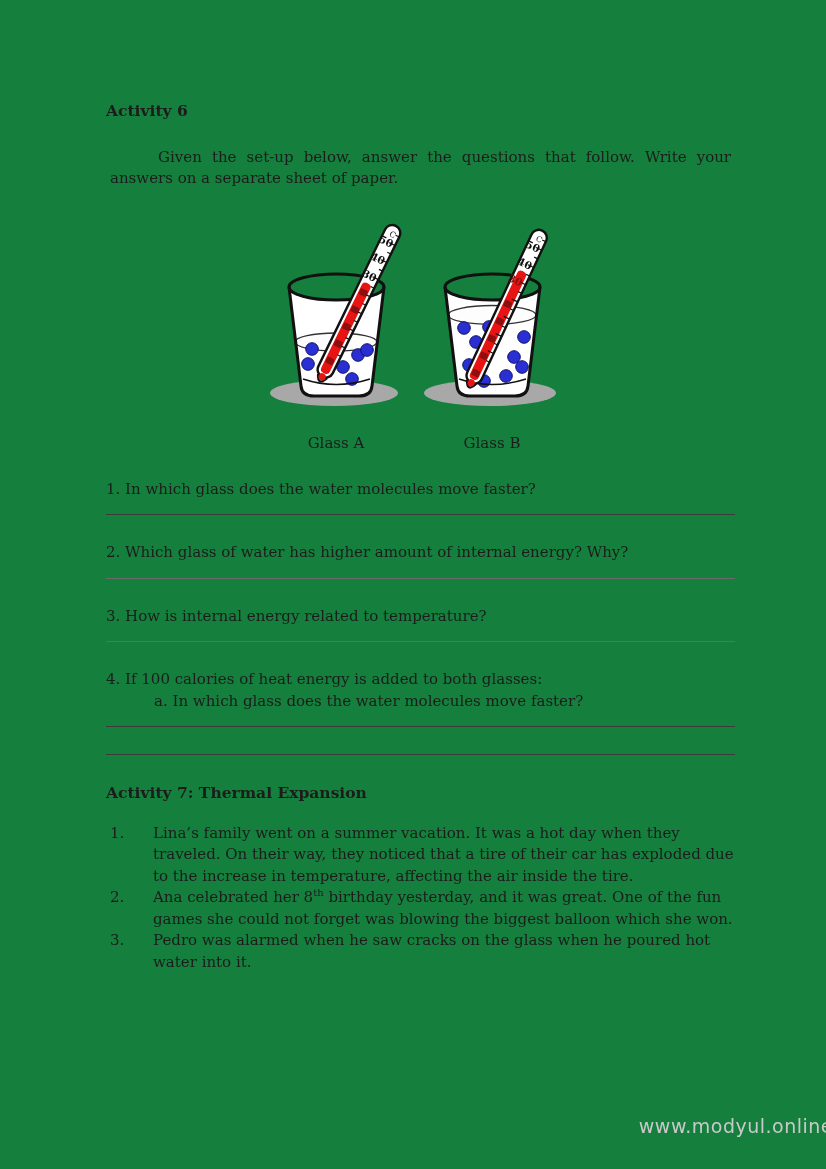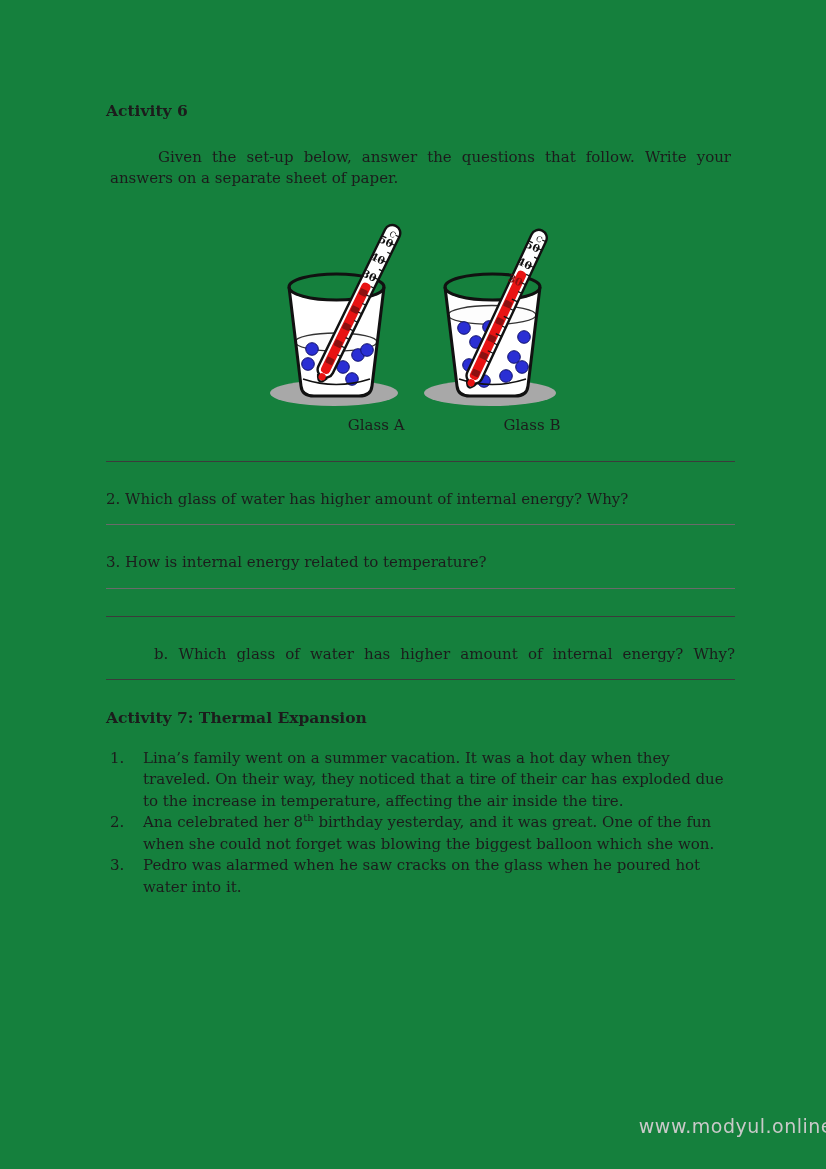--- a/index.html
+++ b/index.html
@@ -15,31 +15,31 @@
   .page{
     position:relative;width:826px;height:1169px;background:#15803d;overflow:hidden;
     color:var(--ink);font-family:"DejaVu Serif",serif;font-size:15px;line-height:21.5px;padding-left:7px;
   }
   .content{padding:100px 98px 0 99px;}
   .act-title{font-size:15.5px;font-weight:bold;margin:0 0 25px 0;}
   .act-title.second{margin:21px 0 19px 0;}
   .intro{margin:4px;text-align:justify;text-indent:48px;}
   .figure{display:flex;justify-content:center;gap:6px;margin-top:19px;}
   .glass-block{width:150px;}
-  .glass-label{text-align:right;padding-right:13px;margin-top:2px;}
+  .glass-label{text-align:center;padding-right:13px;margin-top:20px;}
   .questions{margin-top:24px;}
   .q{margin:0;}
   .sub{padding-left:48px;}
   .justify-line{text-align:justify;text-align-last:justify;}
   .ansline{height:0;border-top:1.4px solid #3b3b3b;margin:14px 0 27px 0;}
   .ansline.thin{border-top:1px solid #6a6a6a;}
   .list{margin-top:10px;line-height:21.6px;}
   .list-item{display:flex;}
   .li-num{width:33px;flex:none;padding-left:4px;}
-  .li-text{flex:1;}
+  .li-text{flex:1;margin-left:10px;}
   sup{font-size:10px;line-height:0;}
   .page-number{position:absolute;top:1066px;left:0;right:0;text-align:center;
     font-family:"DejaVu Sans",sans-serif;font-size:14px;color:#222;}
   .watermark{position:absolute;top:1116px;left:0;right:0;text-align:right;
     font-family:"DejaVu Sans",sans-serif;font-size:19px;color:var(--watermark-gray);letter-spacing:.5px;}
   svg text{font-family:"DejaVu Serif",serif;}
 </style>
 </head>
 <body>
 
@@ -157,44 +157,46 @@
             <text x="5.5" y="-144" font-size="10.5" font-weight="600" text-anchor="end" fill="#111">50</text>
             <text x="5.5" y="-125" font-size="10.5" font-weight="600" text-anchor="end" fill="#111">40</text>
             <text x="4" y="-106" font-size="10.5" font-weight="600" text-anchor="end" fill="var(--thermometer-dark-red)">30</text>
           </g>
         </svg>
         <div class="glass-label">Glass B</div>
       </div>
     </div>
 
     <div class="questions">
+      <p class="q">1. In which glass does the water molecules move faster?</p>
       <div class="ansline"></div>
 
       <p class="q">2. Which glass of water has higher amount of internal energy? Why?</p>
       <div class="ansline thin"></div>
 
       <p class="q">3. How is internal energy related to temperature?</p>
       <div class="ansline thin"></div>
 
+      <p class="q">4. If 100 calories of heat energy is added to both glasses:</p>
+      <p class="q sub">a. In which glass does the water molecules move faster?</p>
       <div class="ansline"></div>
 
-      <p class="q sub justify-line">b. Which glass of water has higher amount of internal energy? Why?</p>
       <div class="ansline"></div>
     </div>
 
     <h2 class="act-title second">Activity 7: Thermal Expansion</h2>
 
     <div class="list">
       <div class="list-item">
         <div class="li-num">1.</div>
         <div class="li-text"><span>Lina’s family went on a summer vacation. It was a hot day when they traveled. On their way, they noticed that a tire of their car has exploded due to the increase in temperature, affecting the air inside the tire.</span><sup></sup><span></span></div>
       </div>
       <div class="list-item">
         <div class="li-num">2.</div>
-        <div class="li-text"><span>Ana celebrated her 8</span><sup>th</sup><span> birthday yesterday, and it was great. One of the fun when she could not forget was blowing the biggest balloon which she won.</span></div>
+        <div class="li-text"><span>Ana celebrated her 8</span><sup>th</sup><span> birthday yesterday, and it was great. One of the fun games she could not forget was blowing the biggest balloon which she won.</span></div>
       </div>
       <div class="list-item">
         <div class="li-num">3.</div>
         <div class="li-text"><span>Pedro was alarmed when he saw cracks on the glass when he poured hot water into it.</span><sup></sup><span></span></div>
       </div>
     </div>
 
   </div>
 
   <div class="watermark">www.modyul.online</div>

